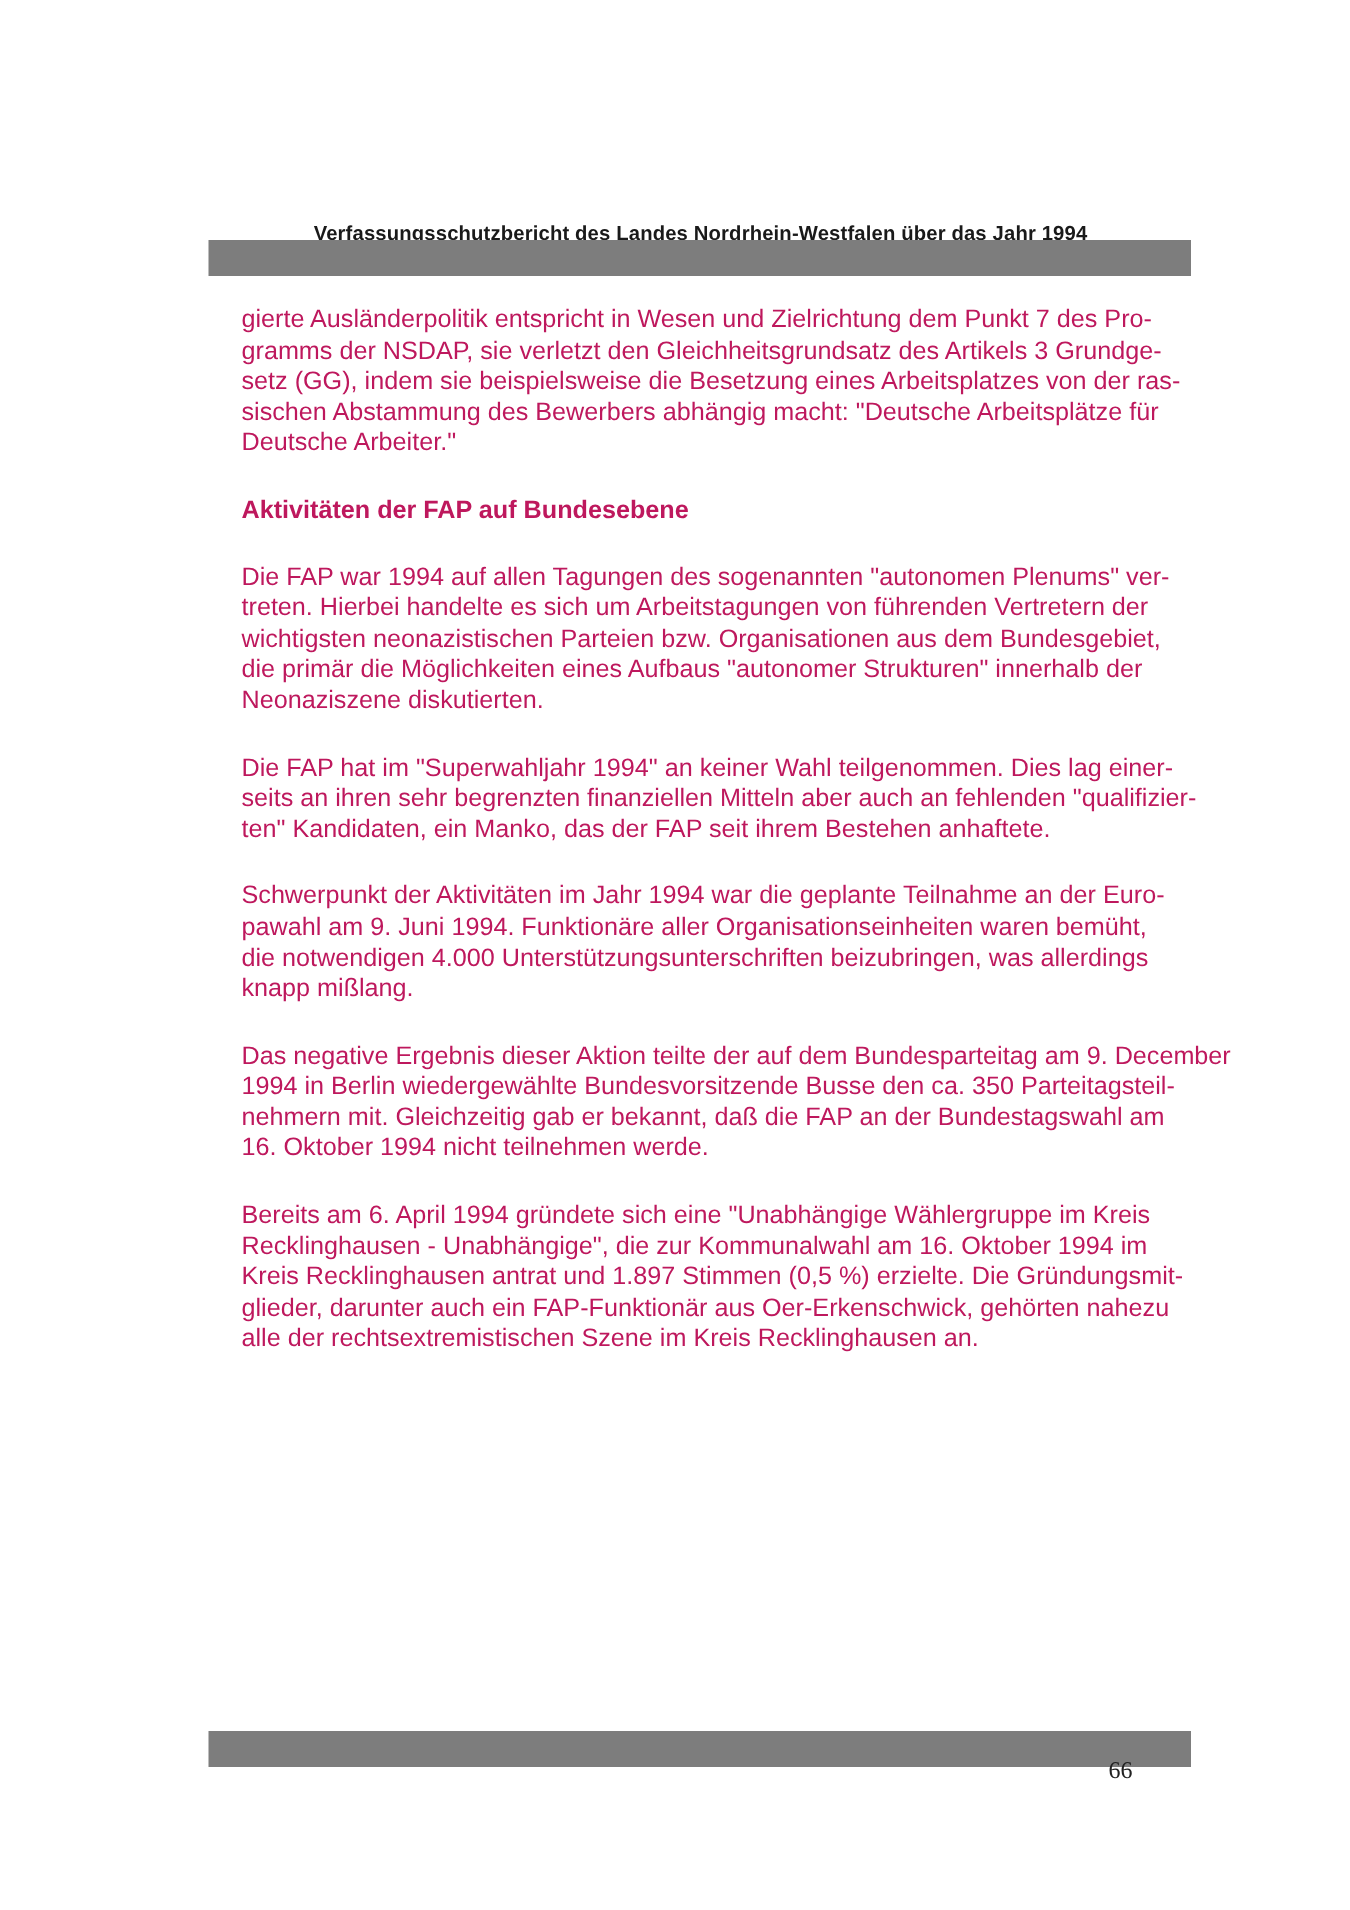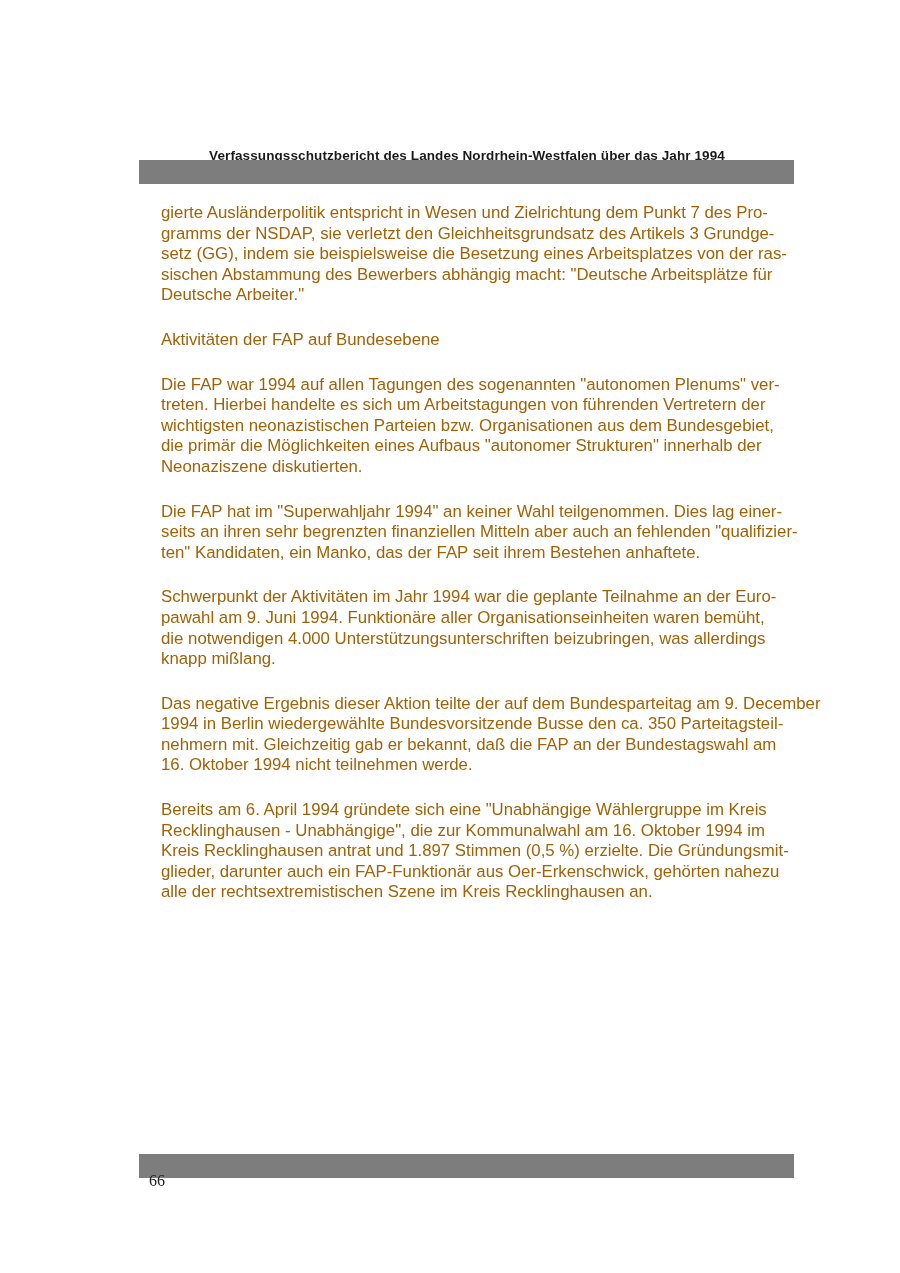--- a/index.html
+++ b/index.html
@@ -36,43 +36,43 @@
     height: 2px;
     background: #7d7d7d;
   }
   .body-text {
     position: absolute;
     left: 113px;
     top: 155px;
     width: 668px;
     font-size: 16.8px;
     line-height: 20.6px;
-    color: #a16207;
+    color: #be185d;
   }
   .body-text p, .body-text h2 {
     margin: 0;
     white-space: pre;
     font-size: inherit;
     line-height: inherit;
   }
-  .body-text h2 { font-weight: normal; }
+  .body-text h2 { font-weight: bold; }
   .footer-rule {
     position: absolute;
     left: 115px;
     top: 1130px;
     width: 655px;
     height: 2px;
     background: #7d7d7d;
   }
   .page-number {
     position: absolute;
     left: 113px;
     top: 1136px;
     width: 630px;
-    text-align: left;
+    text-align: right;
     font-family: "Liberation Serif", serif;
     font-size: 16px;
     color: #222222;
   }
 </style>
 </head>
 <body>
 
 <div class="page">
 

